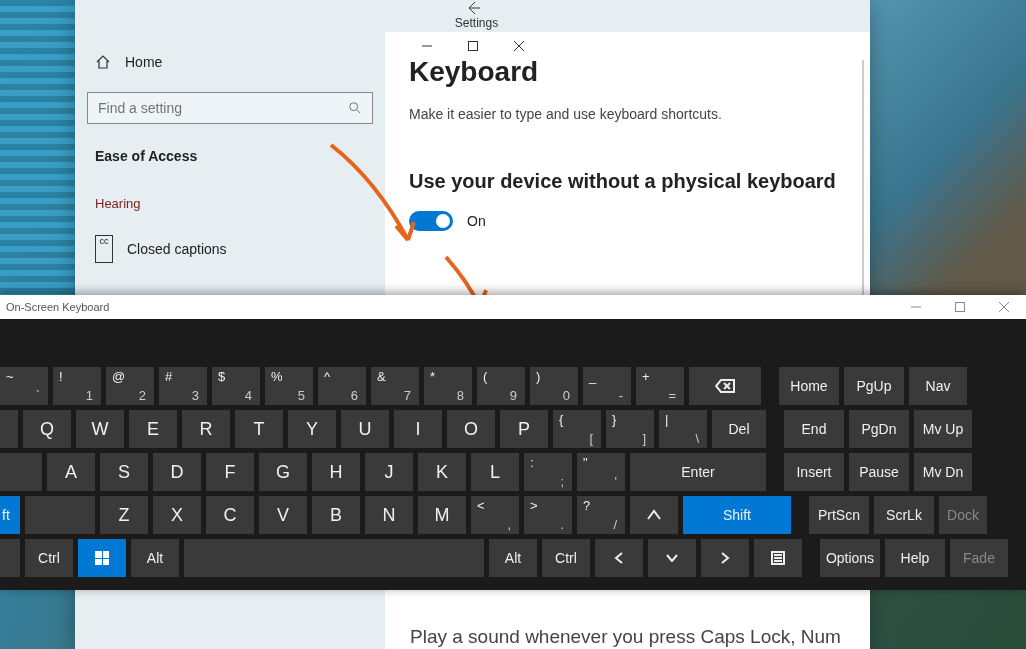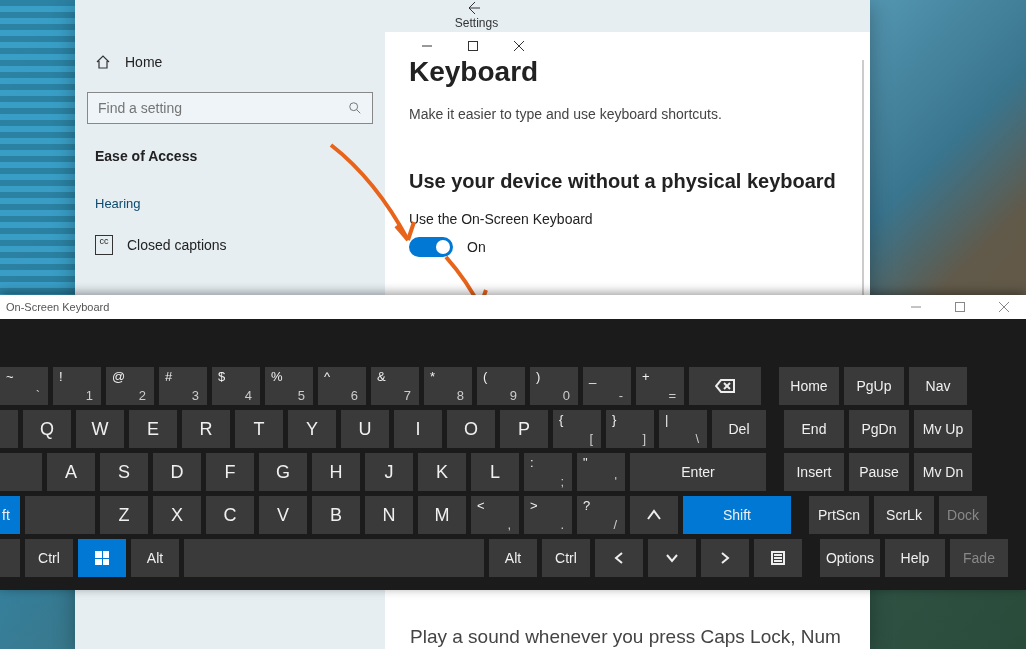--- a/index.html
+++ b/index.html
@@ -25,23 +25,23 @@
 .win-btn svg { width:10px; height:10px; stroke:#333; stroke-width:1; fill:none; }
 
 .settings-body { flex:1; display:flex; overflow:hidden; }
 .sidebar { width: 310px; background: #e6eef2; padding: 12px 0 0 12px; }
 .home-row { display:flex; align-items:center; gap:14px; padding:10px 8px; font-size:14px; color:#222; }
 .home-icon { width:16px; height:16px; }
 .search-box { margin: 12px 12px 18px 0; border:1px solid #888; background:#eef4f7; display:flex; align-items:center; height:32px; padding:0 10px; }
 .search-box input { flex:1; border:none; background:transparent; font-size:14px; color:#0c4a6e; outline:none; }
 .search-icon { width:14px; height:14px; color:#555; }
 .category-header { font-weight:600; font-size:14px; color:#222; padding: 6px 8px 26px; }
-.section-label { font-size:13px; color:#0c4a6e; padding: 6px 8px 14px; }
+.section-label { font-size:13px; color:#7f1d1d; padding: 6px 8px 14px; }
 .nav-item { display:flex; align-items:center; gap:14px; padding:10px 8px; font-size:14px; color:#222; }
-.cc-icon { width:18px; height:20px; border:1px solid #333; font-size:9px; line-height:10px; text-align:center; }
+.cc-icon { width:18px; height:28px; border:1px solid #333; font-size:9px; line-height:10px; text-align:center; }
 
 .content { flex:1; padding: 24px 24px 0 24px; position:relative; }
 .content::after { content:""; position:absolute; right:6px; top:28px; bottom:120px; width:2px; background:#ccc; }
 .page-title { font-size:28px; font-weight:600; color:#222; margin-bottom:18px; }
 .subtitle { font-size:14px; color:#444; margin-bottom:48px; }
 .section-title { font-size:20px; font-weight:600; color:#222; margin-bottom:18px; }
 .toggle-label { font-size:14px; color:#222; margin-bottom:10px; }
 .toggle-row { display:flex; align-items:center; gap:14px; }
 .toggle { width:44px; height:20px; border-radius:10px; background:#0078d4; position:relative; }
 .toggle::after { content:""; position:absolute; right:3px; top:3px; width:14px; height:14px; border-radius:50%; background:#fff; }
@@ -136,21 +136,20 @@
       <div class="nav-item">
         <span class="cc-icon">cc</span>
         <span>Closed captions</span>
       </div>
     </div>
 
     <div class="content">
       <div class="page-title">Keyboard</div>
       <div class="subtitle">Make it easier to type and use keyboard shortcuts.</div>
       <div class="section-title">Use your device without a physical keyboard</div>
-      <div class="toggle-label">Use the On-Screen Keyboard</div>
       <div class="toggle-row">
         <div class="toggle"></div>
         <span class="toggle-state">On</span>
       </div>
     </div>
   </div>
 
   <div class="bottom-peek">
     <div class="bt1">Use Toggle Keys</div>
     <div class="bt2">Play a sound whenever you press Caps Lock, Num Lock, or Scroll</div>

